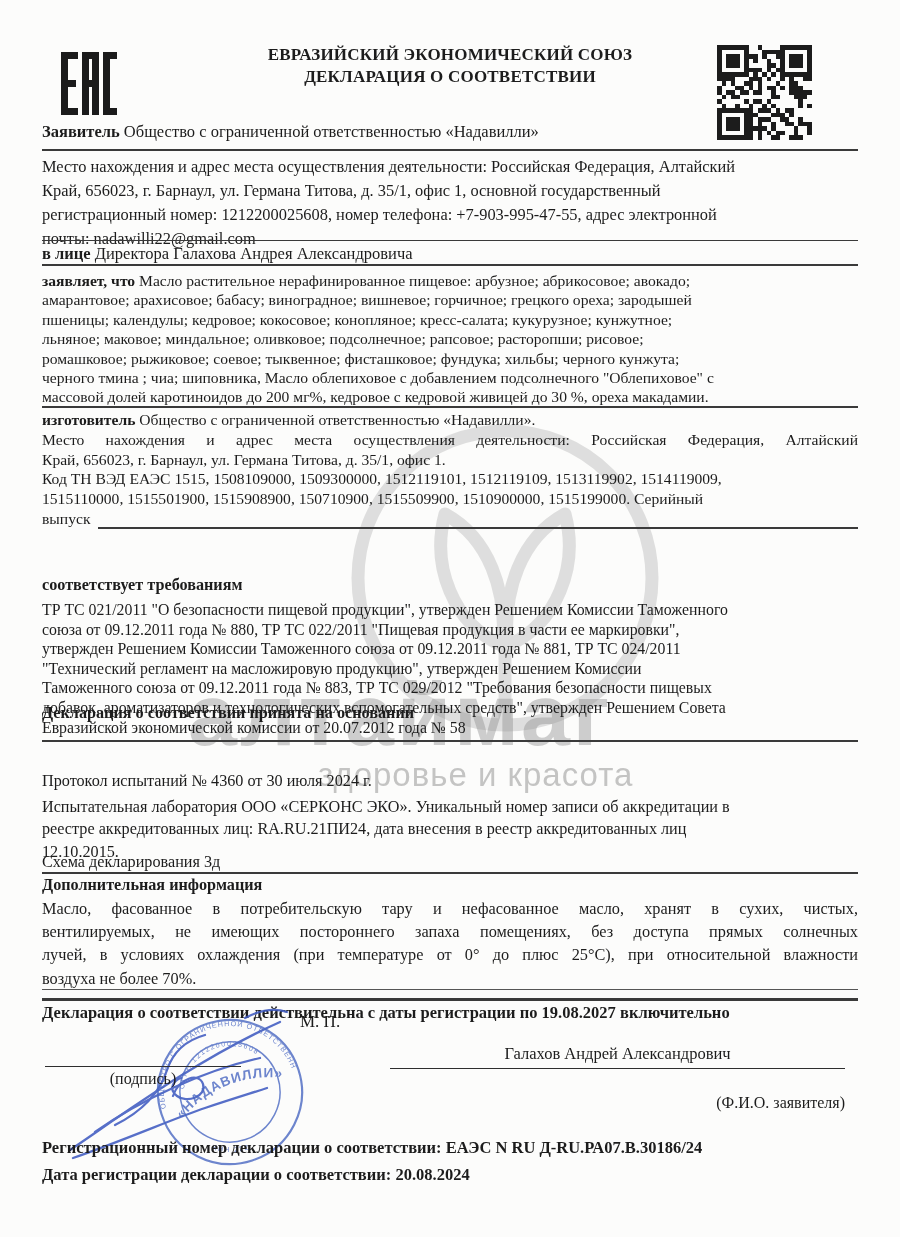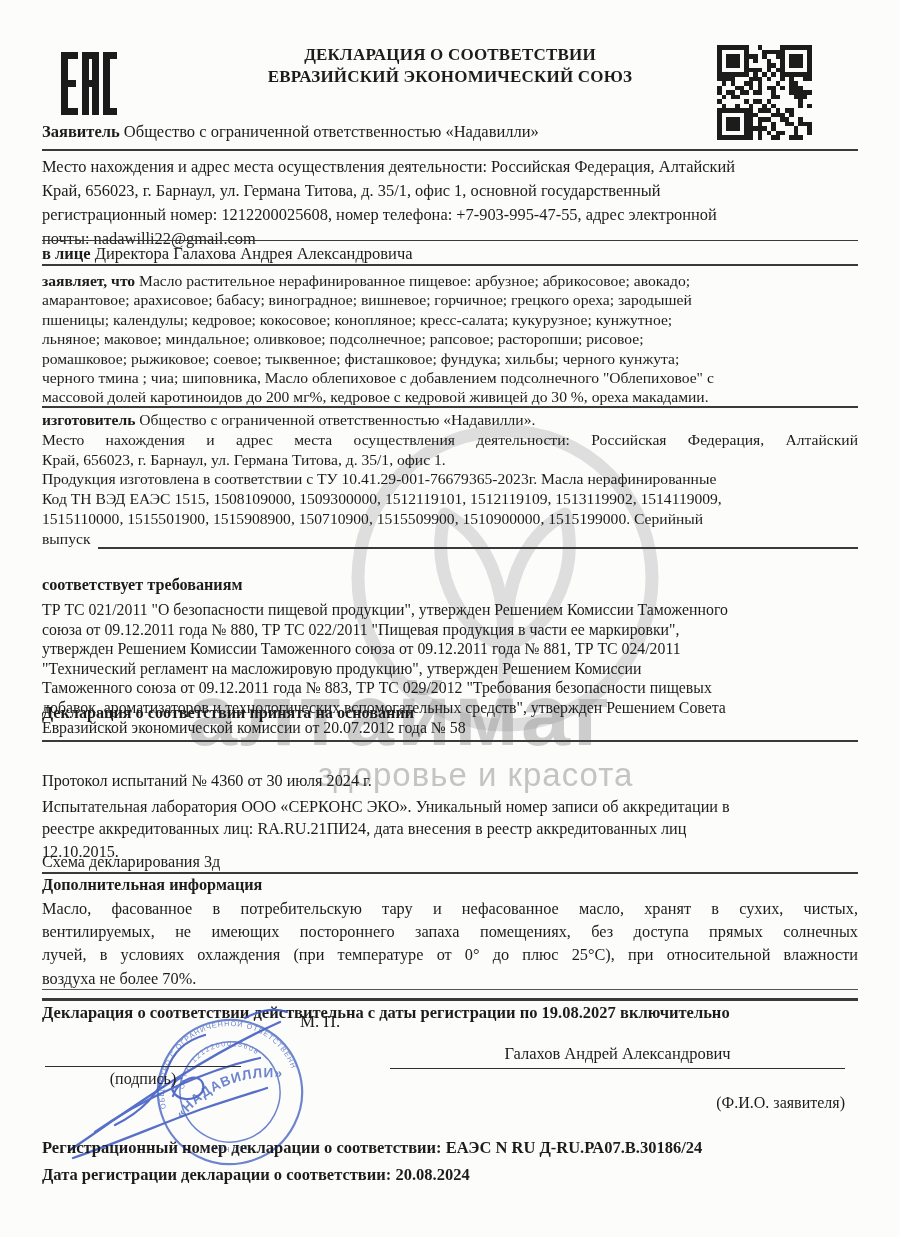--- a/index.html
+++ b/index.html
@@ -95,22 +95,22 @@
         <rect x="31" y="0" width="7" height="63"></rect>
       <rect x="21" y="0" width="17" height="7"></rect>
         <rect x="21" y="28" width="17" height="7"></rect>
       <rect x="42" y="0" width="7" height="63"></rect>
         <rect x="42" y="0" width="14" height="7"></rect>
       <rect x="42" y="56" width="14" height="7"></rect>
     </g>
   </svg>
 
   <div class="txt hdr-title">
+    <div>ЕВРАЗИЙСКИЙ ЭКОНОМИЧЕСКИЙ СОЮЗ</div>
     <div>ДЕКЛАРАЦИЯ О СООТВЕТСТВИИ</div>
-    <div>ЕВРАЗИЙСКИЙ ЭКОНОМИЧЕСКИЙ СОЮЗ</div>
   </div>
 
   <svg id="qr" class="qr-svg" width="95" height="95" viewBox="0 0 21 21" shape-rendering="crispEdges">
       <rect x="0" y="0" width="1" height="1" fill="#1c1c1c"></rect>
       <rect x="1" y="0" width="1" height="1" fill="#1c1c1c"></rect>
       <rect x="2" y="0" width="1" height="1" fill="#1c1c1c"></rect>
       <rect x="3" y="0" width="1" height="1" fill="#1c1c1c"></rect>
       <rect x="4" y="0" width="1" height="1" fill="#1c1c1c"></rect>
       <rect x="5" y="0" width="1" height="1" fill="#1c1c1c"></rect>
       <rect x="6" y="0" width="1" height="1" fill="#1c1c1c"></rect>
@@ -377,21 +377,20 @@
   </div>
   <div class="rule" style="top:406px"></div>
 
   <div class="txt s-manu">
     <div>
       <b>изготовитель</b>
       <span>Общество с ограниченной ответственностью «Надавилли».</span>
     </div>
     <div class="stretch">Место нахождения и адрес места осуществления деятельности: Российская Федерация, Алтайский</div>
     <div>Край, 656023, г. Барнаул, ул. Германа Титова, д. 35/1, офис 1.</div>
-    <div>Продукция изготовлена в соответствии с ТУ 10.41.29-001-76679365-2023г. Масла нерафинированные</div>
     <div>Код ТН ВЭД ЕАЭС 1515, 1508109000, 1509300000, 1512119101, 1512119109, 1513119902, 1514119009,</div>
     <div>1515110000, 1515501900, 1515908900, 150710900, 1515509900, 1510900000, 1515199000. Серийный</div>
     <div class="vypusk-row">
       <span>выпуск</span>
       <span class="fill"></span>
     </div>
   </div>
 
   <div class="txt s-req-h">соответствует требованиям</div>
   <div class="txt s-req">

